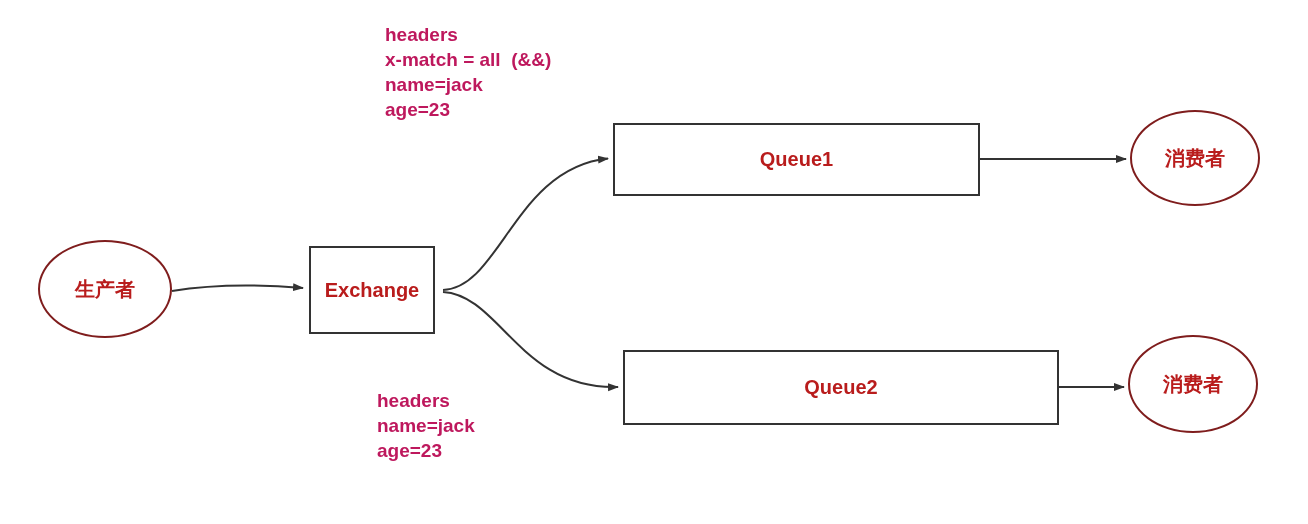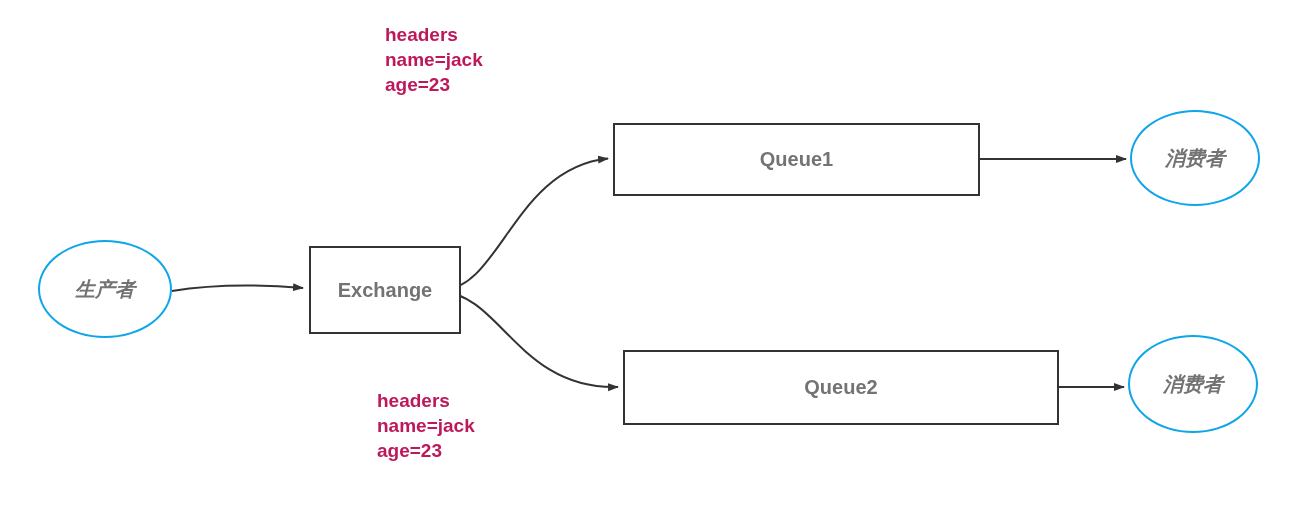--- a/index.html
+++ b/index.html
@@ -20,35 +20,34 @@
     left: 0; top: 0;
     width: 1308px;
     height: 524px;
   }
   .node {
     position: absolute;
     box-sizing: border-box;
     display: flex;
     align-items: center;
     justify-content: center;
-    color: #737373;
+    color: #b91c1c;
     font-weight: bold;
     font-size: 20px;
     background: #ffffff;
   }
   .rect {
     border: 2.5px solid #333333;
   }
   .ellipse {
-    border: 2px solid #0ea5e9;
+    border: 2px solid #7f1d1d;
     border-radius: 50%;
-    font-style: italic;
   }
   .node-producer   { left: 38px;   top: 240px; width: 134px; height: 98px; }
-  .node-exchange   { left: 309px;  top: 246px; width: 152px; height: 88px; }
+  .node-exchange   { left: 309px;  top: 246px; width: 126px; height: 88px; }
   .node-queue1     { left: 613px;  top: 123px; width: 367px; height: 73px; }
   .node-queue2     { left: 623px;  top: 350px; width: 436px; height: 75px; }
   .node-consumer1  { left: 1130px; top: 110px; width: 130px; height: 96px; }
   .node-consumer2  { left: 1128px; top: 335px; width: 130px; height: 98px; }
   .binding-label {
     position: absolute;
     width: 320px;
     text-align: left;
     color: #be185d;
     font-weight: bold;
@@ -74,20 +73,21 @@
     </defs>
     <path d="M172,291 C215,284 255,284 303,288" fill="none" stroke="#333333" stroke-width="2" marker-end="url(#arrow)"></path>
     <path d="M443,290 C500,288 515,168 608,158.5" fill="none" stroke="#333333" stroke-width="2" marker-end="url(#arrow)"></path>
     <path d="M443,292 C500,295 520,390 618,387" fill="none" stroke="#333333" stroke-width="2" marker-end="url(#arrow)"></path>
     <path d="M980,159 L1126,159" fill="none" stroke="#333333" stroke-width="2" marker-end="url(#arrow)"></path>
     <path d="M990,387 L1124,387" fill="none" stroke="#333333" stroke-width="2" marker-end="url(#arrow)"></path>
   </svg>
 
   <div class="binding-label binding-top">
     <div>headers</div>
+    <div>x-match = all  (&amp;&amp;)</div>
     <div>name=jack</div>
     <div>age=23</div>
   </div>
 
   <div class="binding-label binding-bottom">
     <div>headers</div>
     <div>name=jack</div>
     <div>age=23</div>
   </div>
 

